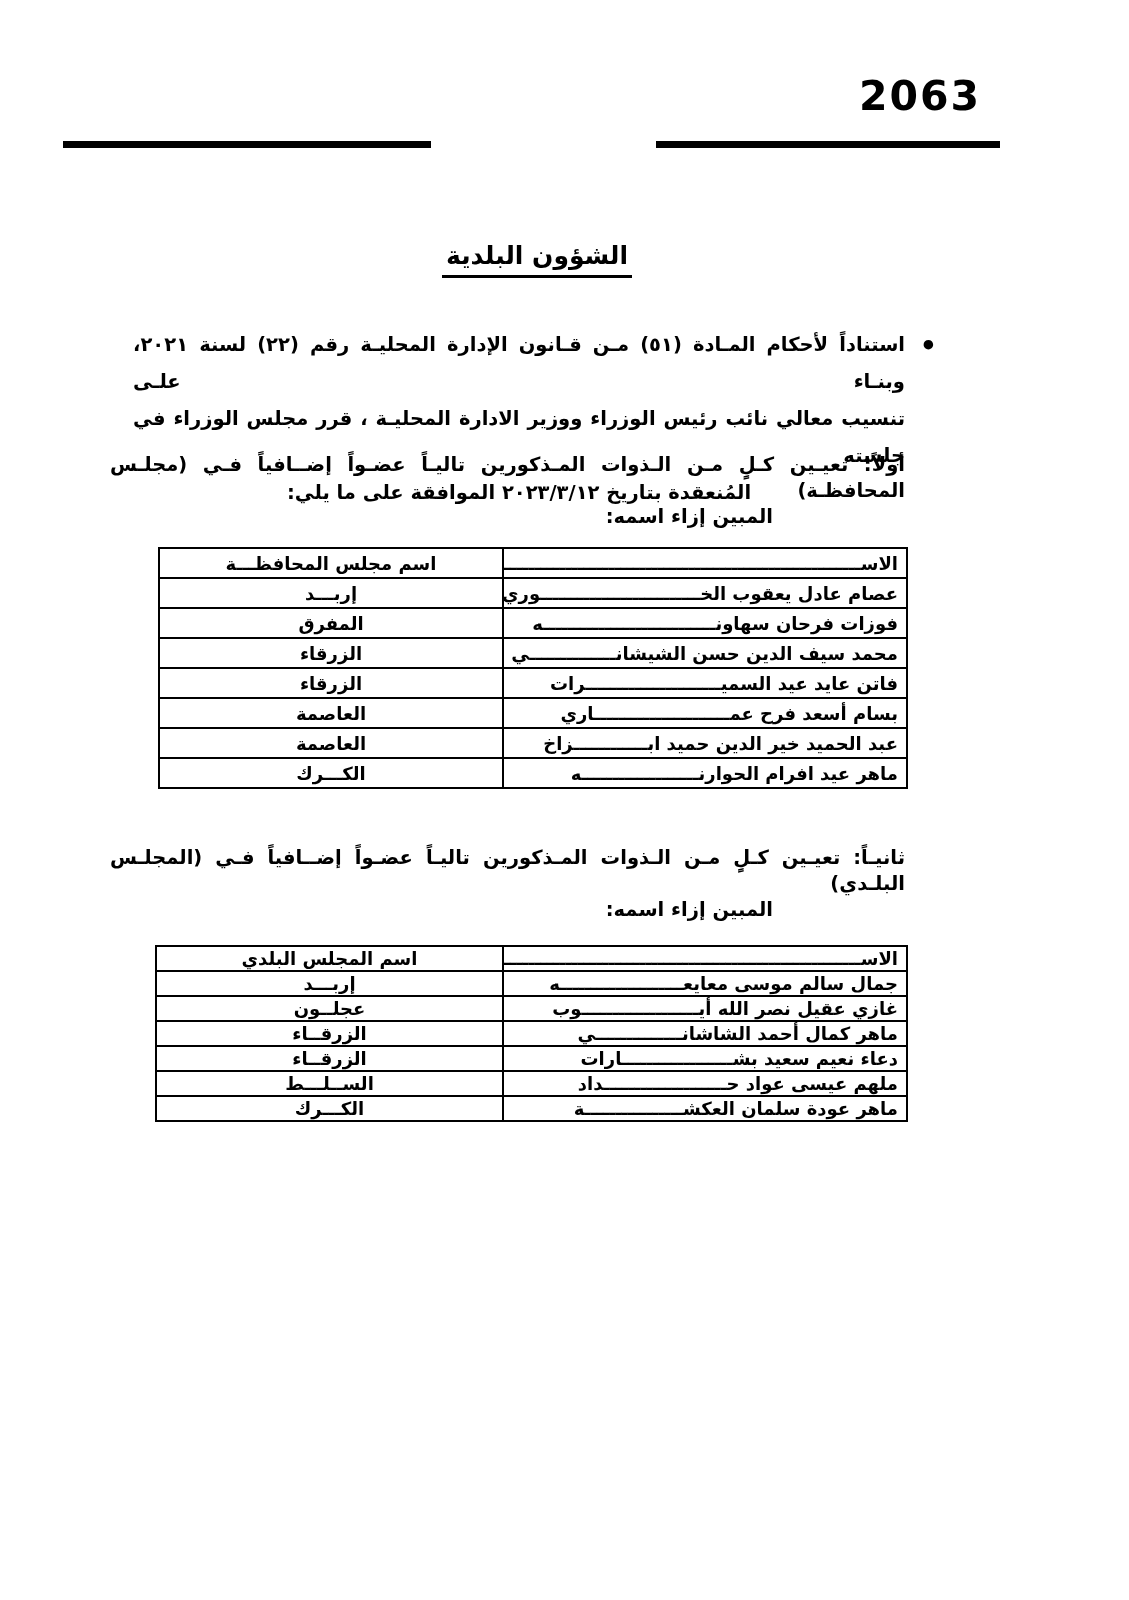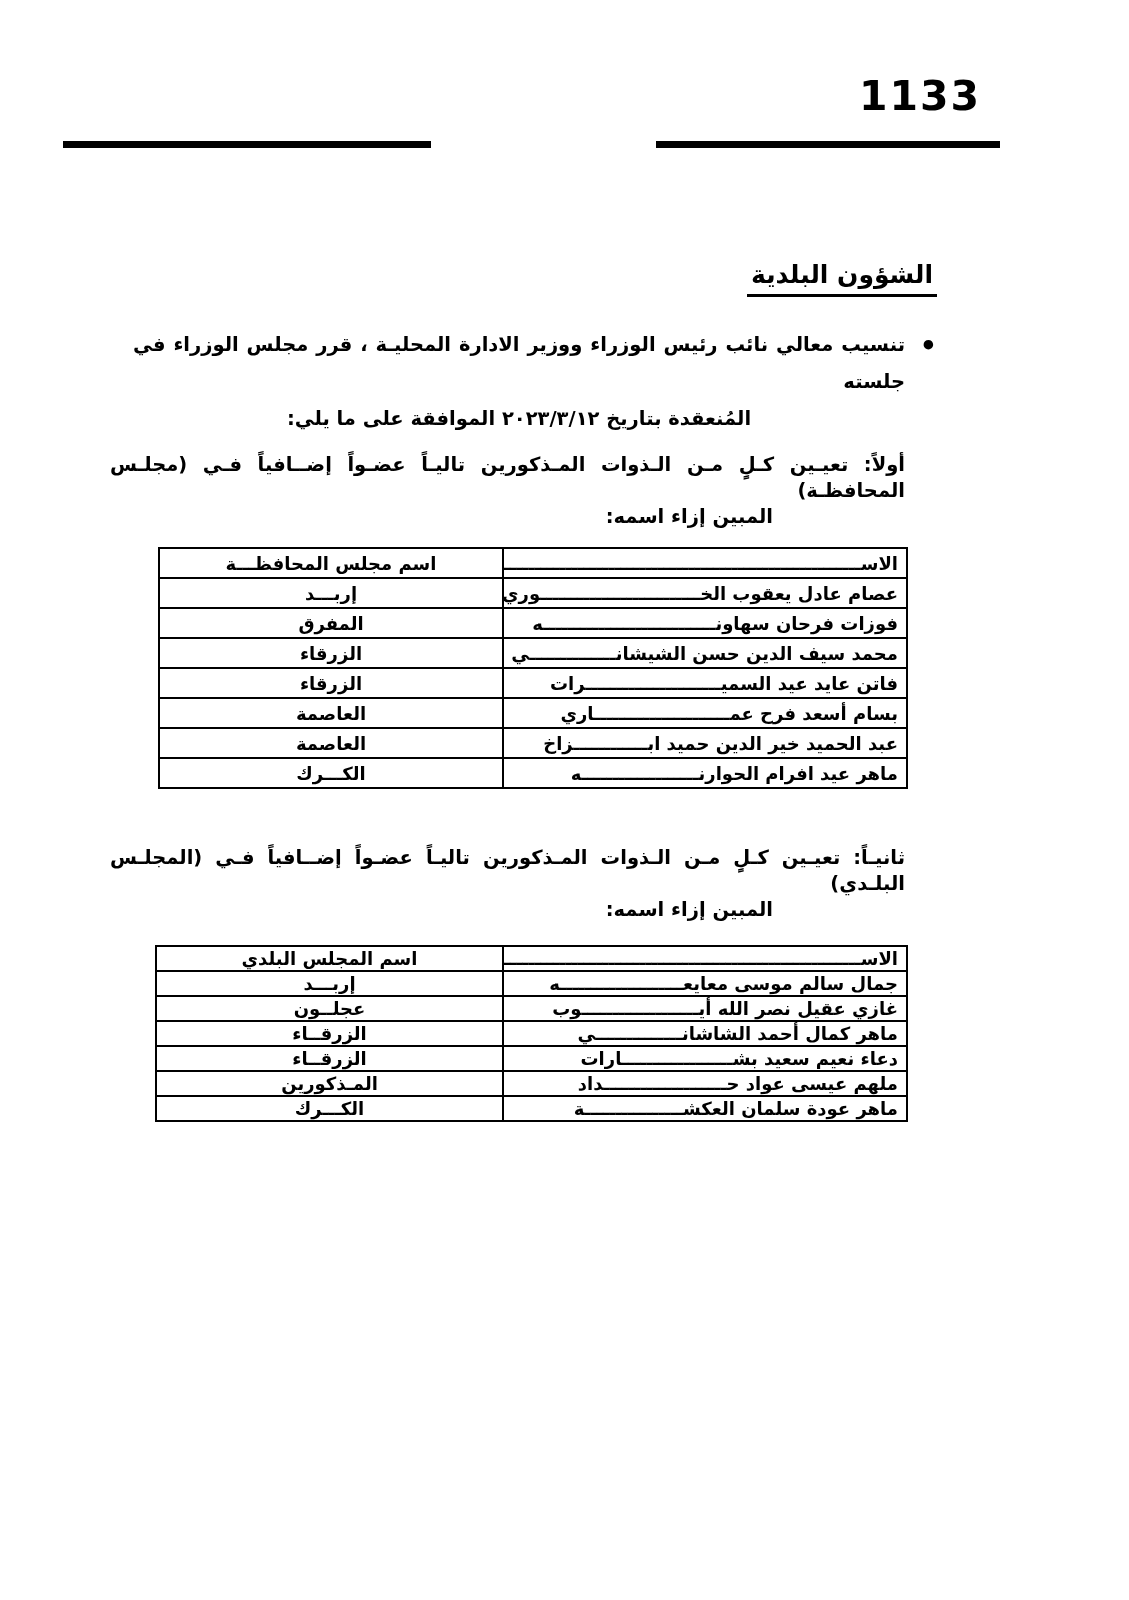--- a/index.html
+++ b/index.html
@@ -17,21 +17,21 @@
   .rule { position:absolute; top:42px; height:7px; background:#000; }
   #ruleRightSeg { left:593px; width:344px; }
   #ruleLeftSeg  { left:0; width:368px; }
   #gazetteOval {
     position:absolute; left:368px; top:0; width:225px; height:90px;
     border:5px solid #000; border-radius:50%; background:#fff;
     display:flex; align-items:center; justify-content:center; font-size:17px;
   }
 
   
-  #docTitle { top:241px; left:137px; width:800px; text-align:right; font-size:25px;margin-top:19px; }
+  #docTitle { top:241px; left:137px; width:800px; text-align:center; font-size:25px; }
   #docTitle span { display:inline-block; border-bottom:3px solid #000; padding:0 4px 5px 4px; }
 
   
   #intro { top:326px; left:133px; width:772px; font-size:19.5px; line-height:37px; }
   #introBullet { position:absolute; right:-32px; top:1px; font-size:27px; }
   .just { text-align:justify; text-align-last:justify; }
   .centerline { text-align:center; }
 
   
   .section { left:110px; width:795px; font-size:19.5px; line-height:26px; }
@@ -48,33 +48,34 @@
     overflow:hidden; white-space:nowrap; vertical-align:middle;margin-top:41px;
   }
   #tableGov td { height:30px; }
   #tableMun td { height:25px; }
   td.name { width:404px; text-align:right; }
   td.council { text-align:center; }
 </style>
 </head>
 <body>
 
-<div class="abs" id="pageNumber">1133</div>
+<div class="abs" id="pageNumber">2063</div>
 
 <div class="abs" id="masthead">
   <div class="rule" id="ruleRightSeg"></div>
   <div class="rule" id="ruleLeftSeg"></div>
 </div>
 
 <div class="abs" id="docTitle">
   <span>الشؤون البلدية</span>
 </div>
 
 <div class="abs" id="intro">
   <span id="introBullet">•</span>
+  <div class="just">استناداً لأحكام المـادة (٥١) مـن قـانون الإدارة المحليـة رقم (٢٢) لسنة ٢٠٢١، وبنـاء علـى</div>
   <div class="just">تنسيب معالي نائب رئيس الوزراء ووزير الادارة المحليـة ، قرر مجلس الوزراء في جلسته</div>
   <div class="centerline">المُنعقدة بتاريخ ٢٠٢٣/٣/١٢ الموافقة على ما يلي:</div>
 </div>
 
 <div class="abs section" id="sectionFirst">
   <div class="just">أولاً: تعيـين كـلٍ مـن الـذوات المـذكورين تاليـاً عضـواً إضــافياً فـي (مجلـس المحافظـة)</div>
   <div class="sec-tail">المبين إزاء اسمه:</div>
 </div>
 
 <table id="tableGov">
@@ -136,20 +137,20 @@
     <tr>
       <td class="name">ماهر كمال أحمد الشاشانــــــــــــــي</td>
       <td class="council">الزرقــاء</td>
     </tr>
     <tr>
       <td class="name">دعاء نعيم سعيد بشــــــــــــــــــارات</td>
       <td class="council">الزرقــاء</td>
     </tr>
     <tr>
       <td class="name">ملهم عيسى عواد حــــــــــــــــــــداد</td>
-      <td class="council">المـذكورين</td>
+      <td class="council">الســلـــط</td>
     </tr>
     <tr>
       <td class="name">ماهر عودة سلمان العكشــــــــــــــــة</td>
       <td class="council">الكـــرك</td>
     </tr>
   </tbody>
 </table>
 
 </body></html>

